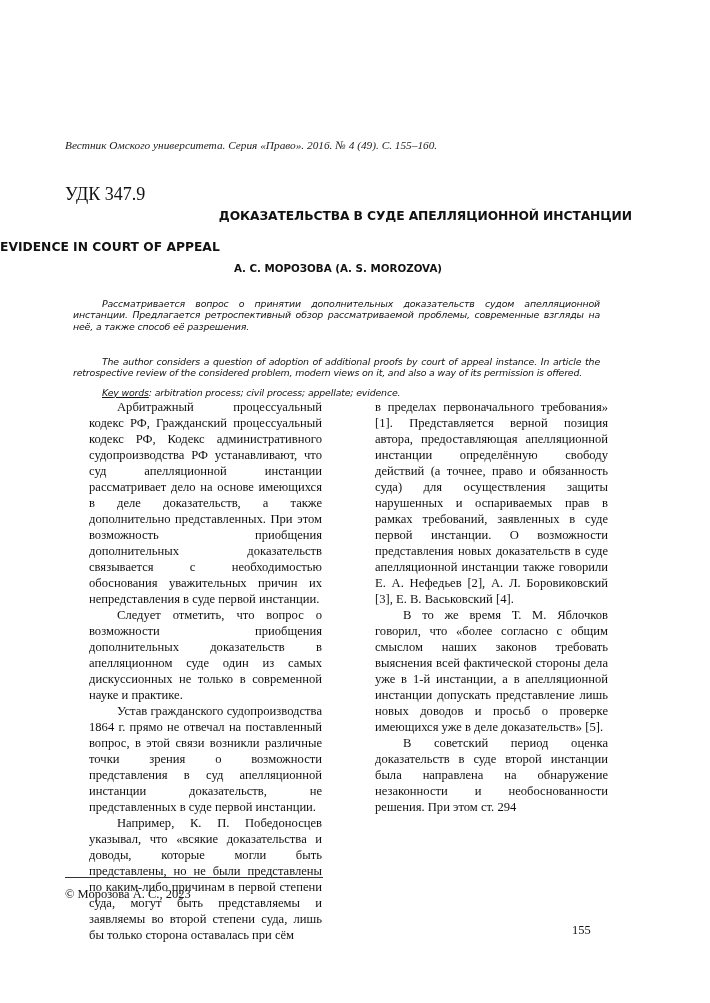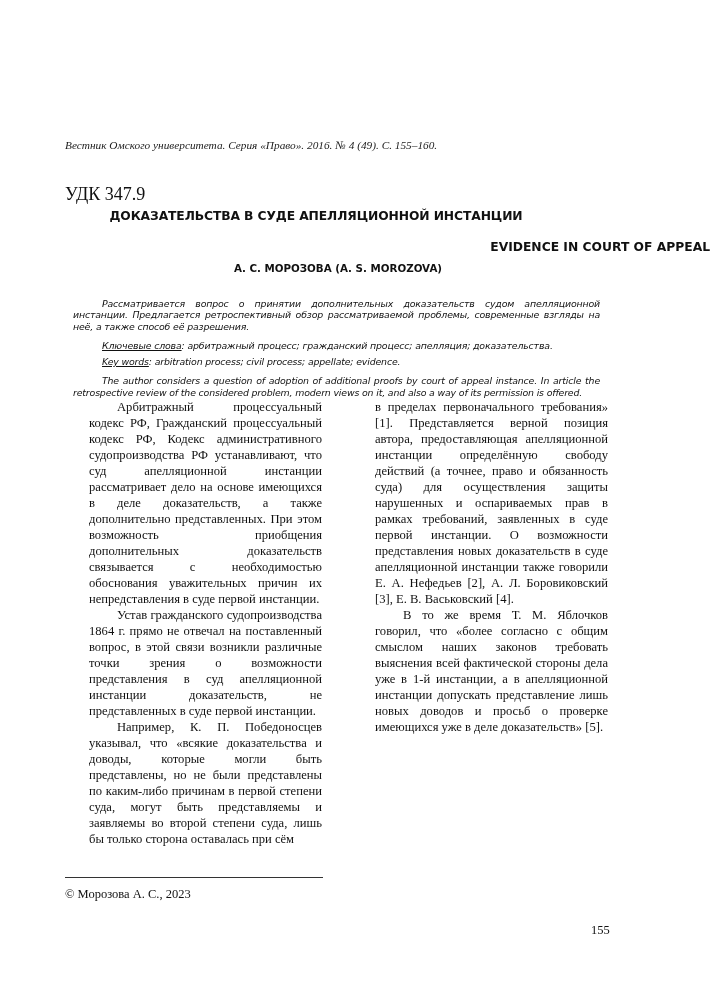--- a/index.html
+++ b/index.html
@@ -1,61 +1,62 @@
 <!DOCTYPE html>
 <html><head>
 <meta charset="utf-8">
 <style>
   html, body { margin: 0; padding: 0; background: #ffffff; }
   body { width: 710px; height: 1003px; position: relative; overflow: hidden; color: #111; }
   .journal { position: absolute; left: 65px; top: 139px; font-family: "Liberation Serif", serif; font-style: italic; font-size: 11.3px; color: #222; }
   .udk { position: absolute; left: 65px; top: 184px; font-family: Liberation Serif, serif; font-size: 18px; }
-  .title-ru { position: absolute; left: 0; width: 632px; top: 209px; text-align: center; font-family: "DejaVu Sans", sans-serif; font-weight: bold; font-size: 12.3px; letter-spacing: -0.1px; }
-  .title-en { position: absolute; left: 0; width: 710px; top: 240px; text-align: right; font-family: "DejaVu Sans", sans-serif; font-weight: bold; font-size: 12.3px; }
+  .title-ru { position: absolute; left: 0; width: 632px; top: 209px; text-align: right; font-family: "DejaVu Sans", sans-serif; font-weight: bold; font-size: 12.3px; letter-spacing: -0.1px; }
+  .title-en { position: absolute; left: 0; width: 710px; top: 240px; text-align: left; font-family: "DejaVu Sans", sans-serif; font-weight: bold; font-size: 12.3px; }
   .author { position: absolute; left: 0; width: 676px; top: 262px; text-align: center; font-family: "DejaVu Sans", sans-serif; font-weight: bold; font-size: 10.3px; }
   .abstract { position: absolute; left: 65px; width: 543px; font-family: "DejaVu Sans", sans-serif; font-style: italic; font-size: 9.4px; line-height: 11.3px; text-align: justify; letter-spacing: -0.15px; }
   .abstract p { margin: 8px; text-indent: 29px; }
   .abstract .kw-label { text-decoration: underline; }
   .abs-ru { top: 290px; }
   .abs-en { top: 348px; }
   .col { position: absolute; top: 399px; width: 233px; font-family: "Liberation Serif", serif; font-size: 12.6px; line-height: 16px; text-align: justify; hyphens: none; }
   .col p { margin: 0; text-indent: 28px; }
   .col p.cont { text-indent: 0; }
   .col-left { left: 89px; }
   .col-right { left: 375px; }
   .rule { position: absolute; left: 65px; top: 877px; width: 258px; height: 0; border-top: 1px solid #333; }
   .copyright { position: absolute; left: 65px; top: 887px; font-family: "Liberation Serif", serif; font-size: 12.5px; }
-  .page-num { position: absolute; left: 591px; top: 923px; font-family: "Liberation Serif", serif; font-size: 12.5px; }
+  .page-num { position: absolute; left: 572px; top: 923px; font-family: "Liberation Serif", serif; font-size: 12.5px; }
 </style>
 </head>
 <body>
 
 <div class="journal">Вестник Омского университета. Серия «Право». 2016. № 4 (49). С. 155–160.</div>
 <div class="udk">УДК 347.9</div>
 
 <div class="title-ru">ДОКАЗАТЕЛЬСТВА В СУДЕ АПЕЛЛЯЦИОННОЙ ИНСТАНЦИИ</div>
 <div class="title-en">EVIDENCE IN COURT OF APPEAL</div>
 <div class="author">А. С. МОРОЗОВА (A. S. MOROZOVA)</div>
 
 <div class="abstract abs-ru">
   <p>Рассматривается вопрос о принятии дополнительных доказательств судом апелляционной инстанции. Предлагается ретроспективный обзор рассматриваемой проблемы, современные взгляды на неё, а также способ её разрешения.</p>
-  <p><span class="kw-label">Ключевые слова</span><span>: арбитражный процесс; гражданский процесс; апелляция; доказательства.</span></p>
 </div>
 
 <div class="abstract abs-en">
+  <p>The author considers a question of adoption of additional proofs by court of appeal instance. In article the retrospective review of the considered problem, modern views on it, and also a way of its permission is offered.</p>
   <p><span class="kw-label">Key words</span><span>: arbitration process; civil process; appellate; evidence.</span></p>
-  <p>The author considers a question of adoption of additional proofs by court of appeal instance. In article the retrospective review of the considered problem, modern views on it, and also a way of its permission is offered.</p>
 </div>
 
 <div class="col col-left">
   <p>Арбитражный процессуальный кодекс РФ, Гражданский процессуальный кодекс РФ, Кодекс административного судопроизводства РФ устанавливают, что суд апелляционной инстанции рассматривает дело на основе имеющихся в деле доказательств, а также дополнительно представленных. При этом возможность приобщения дополнительных доказательств связывается с необходимостью обоснования уважительных причин их непредставления в суде первой инстанции.</p>
+  <p>Следует отметить, что вопрос о возможности приобщения дополнительных доказательств в апелляционном суде один из самых дискуссионных не только в современной науке и практике.</p>
   <p>Устав гражданского судопроизводства 1864 г. прямо не отвечал на поставленный вопрос, в этой связи возникли различные точки зрения о возможности представления в суд апелляционной инстанции доказательств, не представленных в суде первой инстанции.</p>
   <p>Например, К. П. Победоносцев указывал, что «всякие доказательства и доводы, которые могли быть представлены, но не были представлены по каким-либо причинам в первой степени суда, могут быть представляемы и заявляемы во второй степени суда, лишь бы только сторона оставалась при сём</p>
 </div>
 
 <div class="col col-right">
   <p class="cont">в пределах первоначального требования» [1]. Представляется верной позиция автора, предоставляющая апелляционной инстанции определённую свободу действий (а точнее, право и обязанность суда) для осуществления защиты нарушенных и оспариваемых прав в рамках требований, заявленных в суде первой инстанции. О возможности представления новых доказательств в суде апелляционной инстанции также говорили Е. А. Нефедьев [2], А. Л. Боровиковский [3], Е. В. Васьковский [4].</p>
   <p>В то же время Т. М. Яблочков говорил, что «более согласно с общим смыслом наших законов требовать выяснения всей фактической стороны дела уже в 1-й инстанции, а в апелляционной инстанции допускать представление лишь новых доводов и просьб о проверке имеющихся уже в деле доказательств» [5].</p>
+  <p>В советский период оценка доказательств в суде второй инстанции была направлена на обнаружение незаконности и необоснованности решения. При этом ст. 294</p>
 </div>
 
 <div class="rule"></div>
 <div class="copyright">© Морозова А. С., 2023</div>
 <div class="page-num">155</div>
 
 </body></html>

